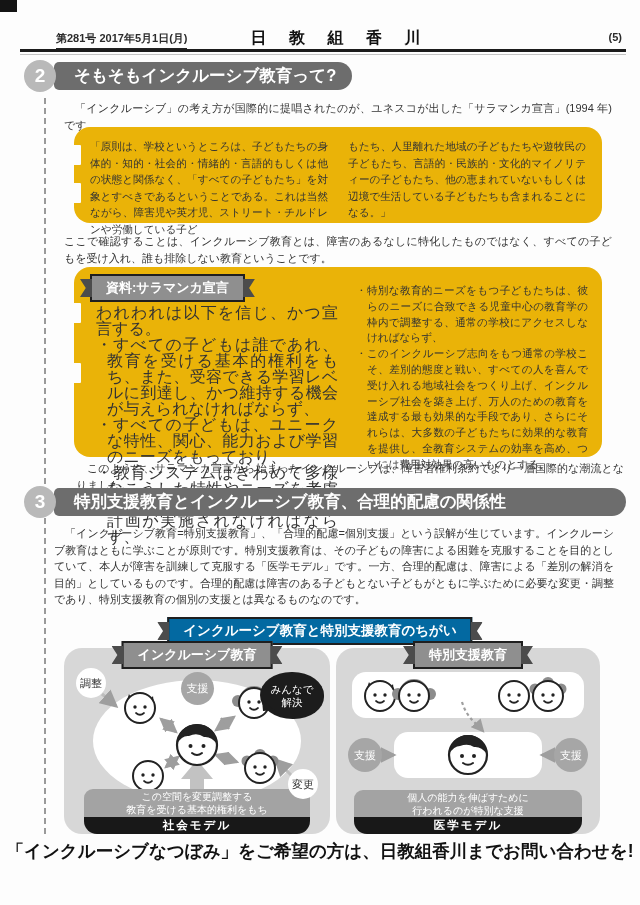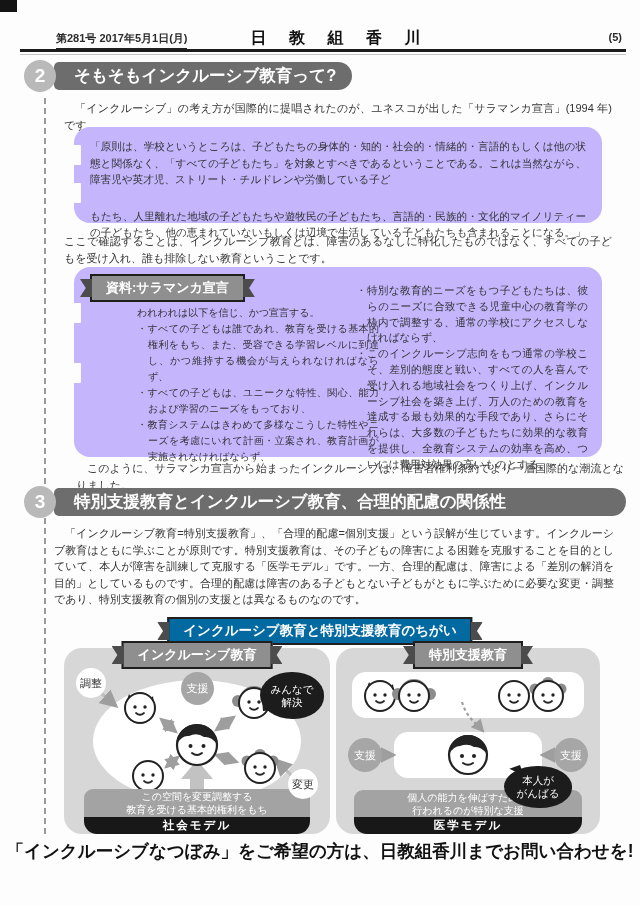--- a/index.html
+++ b/index.html
@@ -24,29 +24,29 @@
       background:#b9b9b9;color:#fff;font-size:19px;font-weight:bold;display:flex;align-items:center;justify-content:center;z-index:2;}
   .badge .bar{position:absolute;left:30px;top:2px;height:28px;border-radius:5px 14px 14px 5px;background:#6d6d6d;
       color:#fff;font-weight:bold;display:flex;align-items:center;padding:0 16px 0 20px;white-space:nowrap;}
   .b2{top:60px;} .b2 .bar{font-size:16.5px;}
   .b3{top:486px;} .b3 .bar{font-size:16.5px;width:536px;}
 
   .para{position:absolute;font-size:11px;line-height:16.5px;color:#333;text-align:justify;}
   .indent{text-indent:1em;}
 
   
-  .graybox{position:absolute;background:#c4b5fd;border-radius:16px;flex-direction:column;}
+  .graybox{position:absolute;background:#eab308;border-radius:16px;}
   .tab{position:absolute;left:-2px;width:9px;height:20px;background:#fdfdfd;border-radius:1px;}
 
   .quote-box{left:74px;top:127px;width:528px;height:96px;padding:11px 16px;box-sizing:border-box;
       display:flex;gap:20px;}
   .quote-col{flex:1;font-size:10.6px;line-height:16.6px;color:#333;text-align:justify;}
 
   .sala-box{left:74px;top:267px;width:528px;height:190px;}
-  .sala-left{position:absolute;left:22px;top:38px;width:242px;font-size:10px;line-height:16px;color:#333;text-align:justify;margin-left:41px;}
+  .sala-left{position:absolute;left:22px;top:38px;width:242px;font-size:16px;line-height:16px;color:#333;text-align:justify;}
   .sala-right{position:absolute;left:282px;top:16px;width:232px;font-size:10.6px;line-height:15.8px;color:#333;text-align:justify;}
   .li{padding-left:11px;text-indent:-11px;}
 
   
   .ribbon{position:relative;display:inline-block;background:#8f8f8f;border:2px solid #1f1f1f;color:#fff;
       font-weight:bold;font-size:13px;padding:3px 14px;white-space:nowrap;}
   .ribbon::before{content:"";position:absolute;left:-12px;top:3px;bottom:3px;width:12px;background:#4c4c4c;
       clip-path:polygon(100% 0,0 0,48% 50%,0 100%,100% 100%);}
   .ribbon::after{content:"";position:absolute;right:-12px;top:3px;bottom:3px;width:12px;background:#4c4c4c;
       clip-path:polygon(0 0,100% 0,52% 50%,100% 100%,0 100%);}
@@ -257,24 +257,20 @@
         <circle cx="0" cy="0" r="19" fill="#fff" stroke="#222" stroke-width="2.2"></circle>
         <path d="M-19,-1 A19,19 0 0 1 19,-1 Q13,-9 6,-8 Q0,-12 -8,-9 Q-14,-9 -19,-1 Z" fill="#222"></path>
         <circle cx="-6" cy="1" r="2" fill="#222"></circle>
           <circle cx="6" cy="1" r="2" fill="#222"></circle>
         <path d="M-5,8 Q0,11.5 5,8" fill="none" stroke="#222" stroke-width="2" stroke-linecap="round"></path>
       </g>
     </svg>
 
     <div class="lbl-circle lbl-gray" style="left:12px;top:90px;width:34px;height:34px;">支援</div>
     <div class="lbl-circle lbl-gray" style="left:218px;top:90px;width:34px;height:34px;">支援</div>
-    <div class="bubble bubble-honnin" style="left:168px;top:118px;width:68px;height:42px;">
-      <span>本人が</span>
-      <span>がんばる</span>
-    </div>
     <div class="caption" style="left:18px;top:142px;width:228px;height:27px;">
       <span>個人の能力を伸ばすために</span>
       <span>行われるのが特別な支援</span>
     </div>
     <div class="model-bar" style="left:18px;top:169px;width:228px;height:17px;">医学モデル</div>
   </div>
 
   <div class="footer">「インクルーシブなつぼみ」をご希望の方は、日教組香川までお問い合わせを!</div>
 
 </div>

